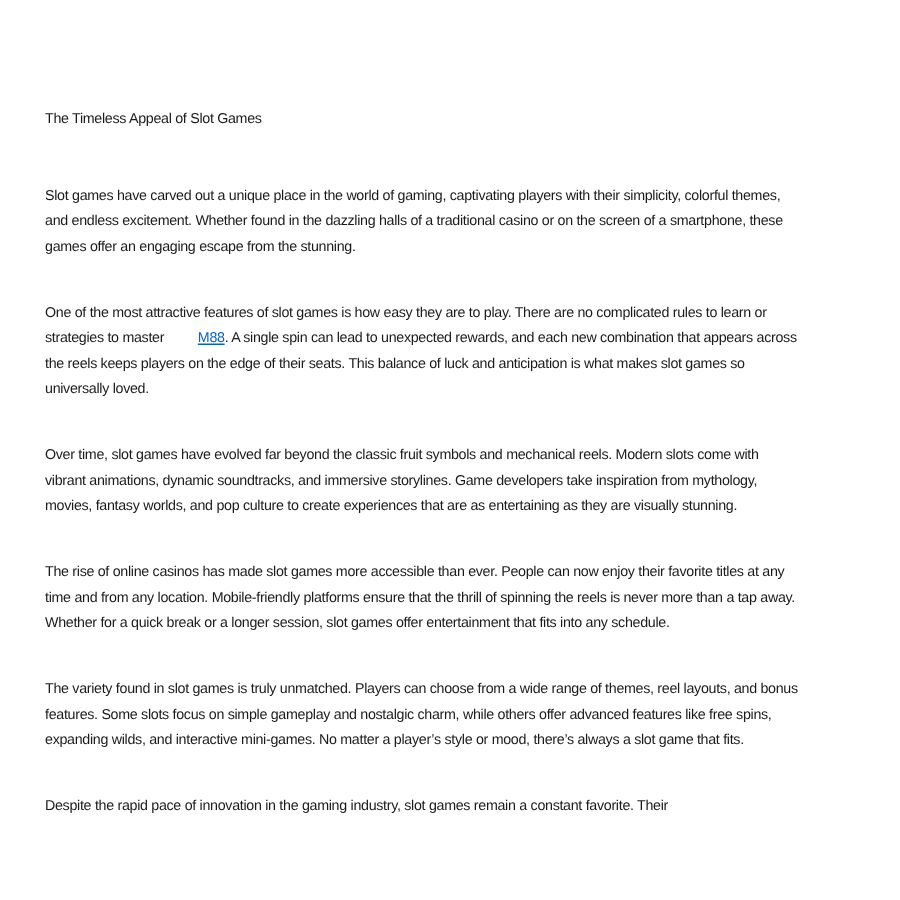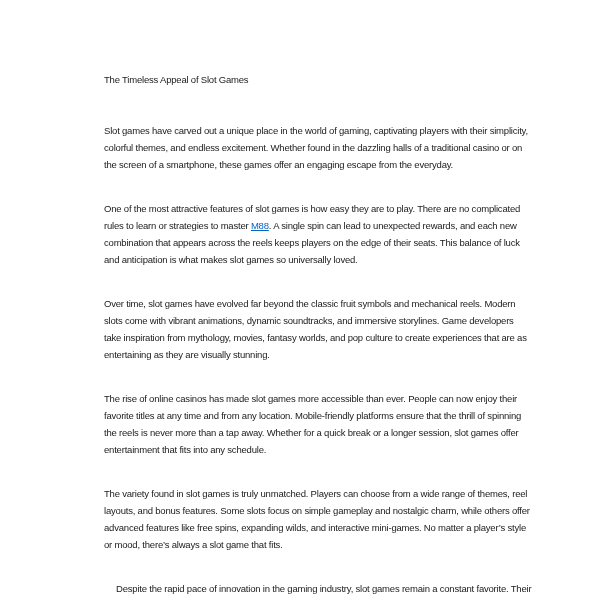--- a/index.html
+++ b/index.html
@@ -7,54 +7,55 @@
     padding: 0;
     width: 600px;
     height: 600px;
     overflow: hidden;
     background: var(--background, #ffffff);
   }
   .page {
     box-sizing: border-box;
     width: 600px;
     height: 600px;
-    padding: 71px 67px 0 104px;
+    padding: 71px 67px 0 30px;
     background: var(--background, #ffffff);
     font-family: "Liberation Sans", sans-serif;
     font-size: 9.5px;
     letter-spacing: -0.2px;
     line-height: 17px;
     color: var(--text, #1a1a1a);
   }
   .doc-title {
     margin: 0 0 34px 0;
     font-weight: normal;
     font-size: 9.5px;
     line-height: 17px;
   }
   .para {
     margin: 0 0 27px 0;
   }
   .para:last-child {
-    margin: 12px;
+    margin: 0;
     white-space: nowrap;
   }
   .doc-link {
     color: var(--link, #0563c1);
     text-decoration: underline;
     cursor: pointer;
+    margin-left: 20px;
   }
 </style>
 </head>
 <body>
 
 <div class="page">
   <p class="doc-title">The Timeless Appeal of Slot Games</p>
 
-  <p class="para">Slot games have carved out a unique place in the world of gaming, captivating players with their simplicity, colorful themes, and endless excitement. Whether found in the dazzling halls of a traditional casino or on the screen of a smartphone, these games offer an engaging escape from the everyday.</p>
+  <p class="para">Slot games have carved out a unique place in the world of gaming, captivating players with their simplicity, colorful themes, and endless excitement. Whether found in the dazzling halls of a traditional casino or on the screen of a smartphone, these games offer an engaging escape from the stunning.</p>
 
   <p class="para"><span>One of the most attractive features of slot games is how easy they are to play. There are no complicated rules to learn or strategies to master </span><a class="doc-link">M88</a><span>. A single spin can lead to unexpected rewards, and each new combination that appears across the reels keeps players on the edge of their seats. This balance of luck and anticipation is what makes slot games so universally loved.</span></p>
 
   <p class="para">Over time, slot games have evolved far beyond the classic fruit symbols and mechanical reels. Modern slots come with vibrant animations, dynamic soundtracks, and immersive storylines. Game developers take inspiration from mythology, movies, fantasy worlds, and pop culture to create experiences that are as entertaining as they are visually stunning.</p>
 
   <p class="para">The rise of online casinos has made slot games more accessible than ever. People can now enjoy their favorite titles at any time and from any location. Mobile-friendly platforms ensure that the thrill of spinning the reels is never more than a tap away. Whether for a quick break or a longer session, slot games offer entertainment that fits into any schedule.</p>
 
   <p class="para">The variety found in slot games is truly unmatched. Players can choose from a wide range of themes, reel layouts, and bonus features. Some slots focus on simple gameplay and nostalgic charm, while others offer advanced features like free spins, expanding wilds, and interactive mini-games. No matter a player’s style or mood, there’s always a slot game that fits.</p>
 
   <p class="para">Despite the rapid pace of innovation in the gaming industry, slot games remain a constant favorite. Their</p>

